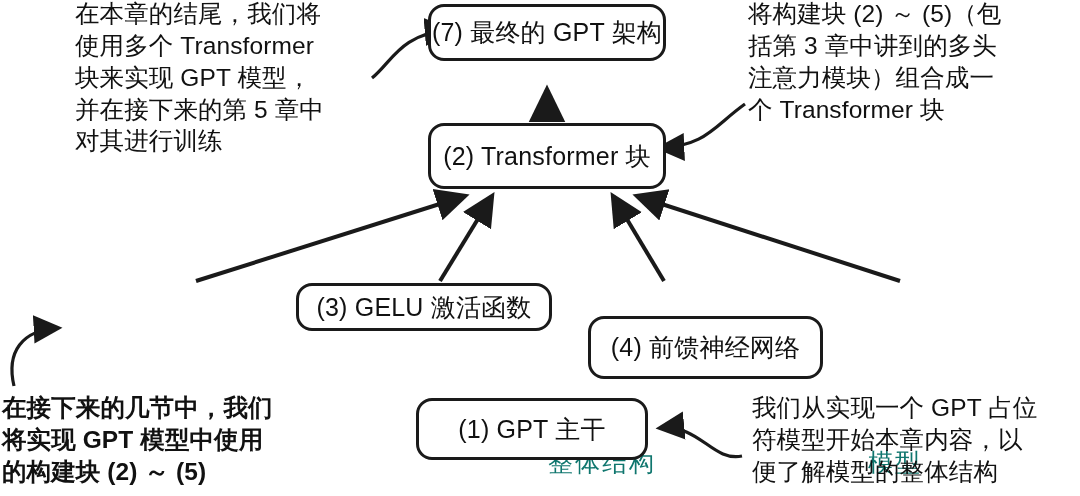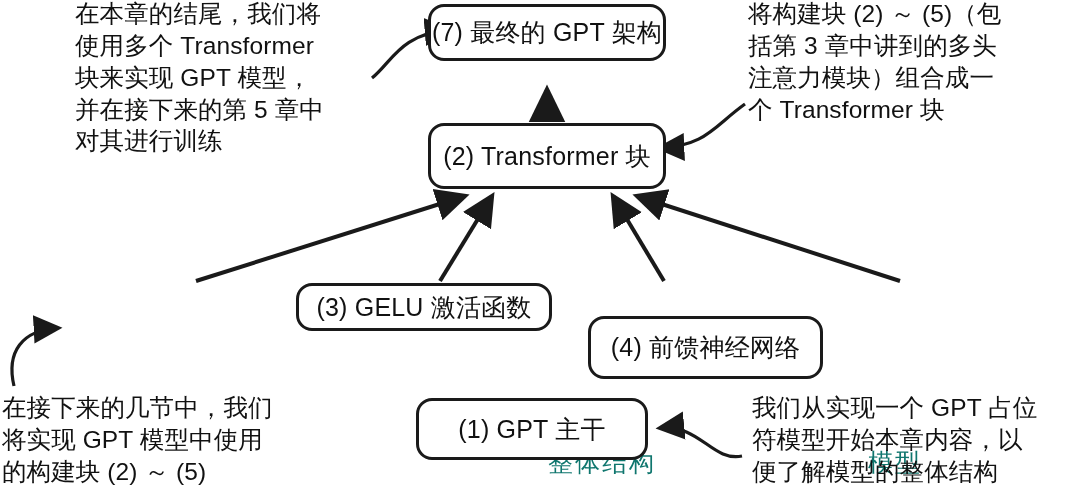--- a/index.html
+++ b/index.html
@@ -63,21 +63,21 @@
   #node-7 { left: 428px; top: 4px;   width: 238px; height: 57px; }
   #node-6 { left: 428px; top: 123px; width: 238px; height: 66px; }
   #node-2 { left: 52px;  top: 283px; width: 231px; height: 66px; }
   #node-3 { left: 296px; top: 283px; width: 256px; height: 48px; }
   #node-4 { left: 588px; top: 283px; width: 235px; height: 63px; margin-top: 33px; }
   #node-5 { left: 818px; top: 283px; width: 214px; height: 66px; }
   #node-1 { left: 416px; top: 398px; width: 232px; height: 62px; }
   
   #note-tl { left: 75px;  top: -2px;  width: 300px; }
   #note-tr { left: 748px; top: -2px;  width: 320px; }
-  #note-bl { left: 2px;   top: 392px; width: 330px; }
+  #note-bl { left: 2px;   top: 392px; width: 330px; font-weight: bold; }
   #note-br { left: 752px; top: 392px; width: 330px; }
   #wm-1 { left: 548px; top: 446px; }
   #wm-2 { left: 868px; top: 446px; }
 </style>
 </head>
 <body>
 
 <div id="stage">
 
   <div class="watermark" id="wm-1">整体结构</div>

